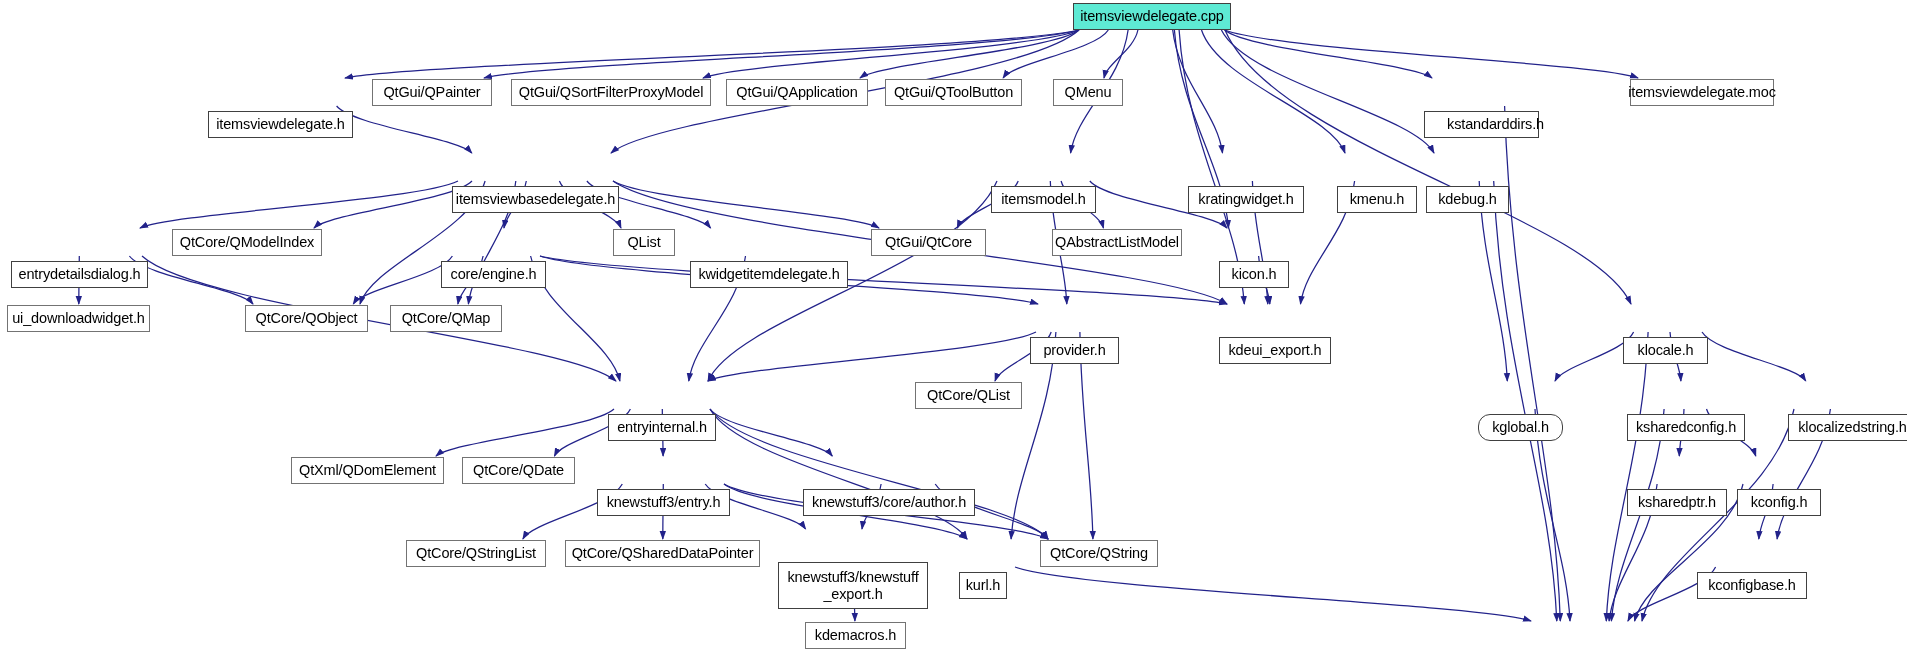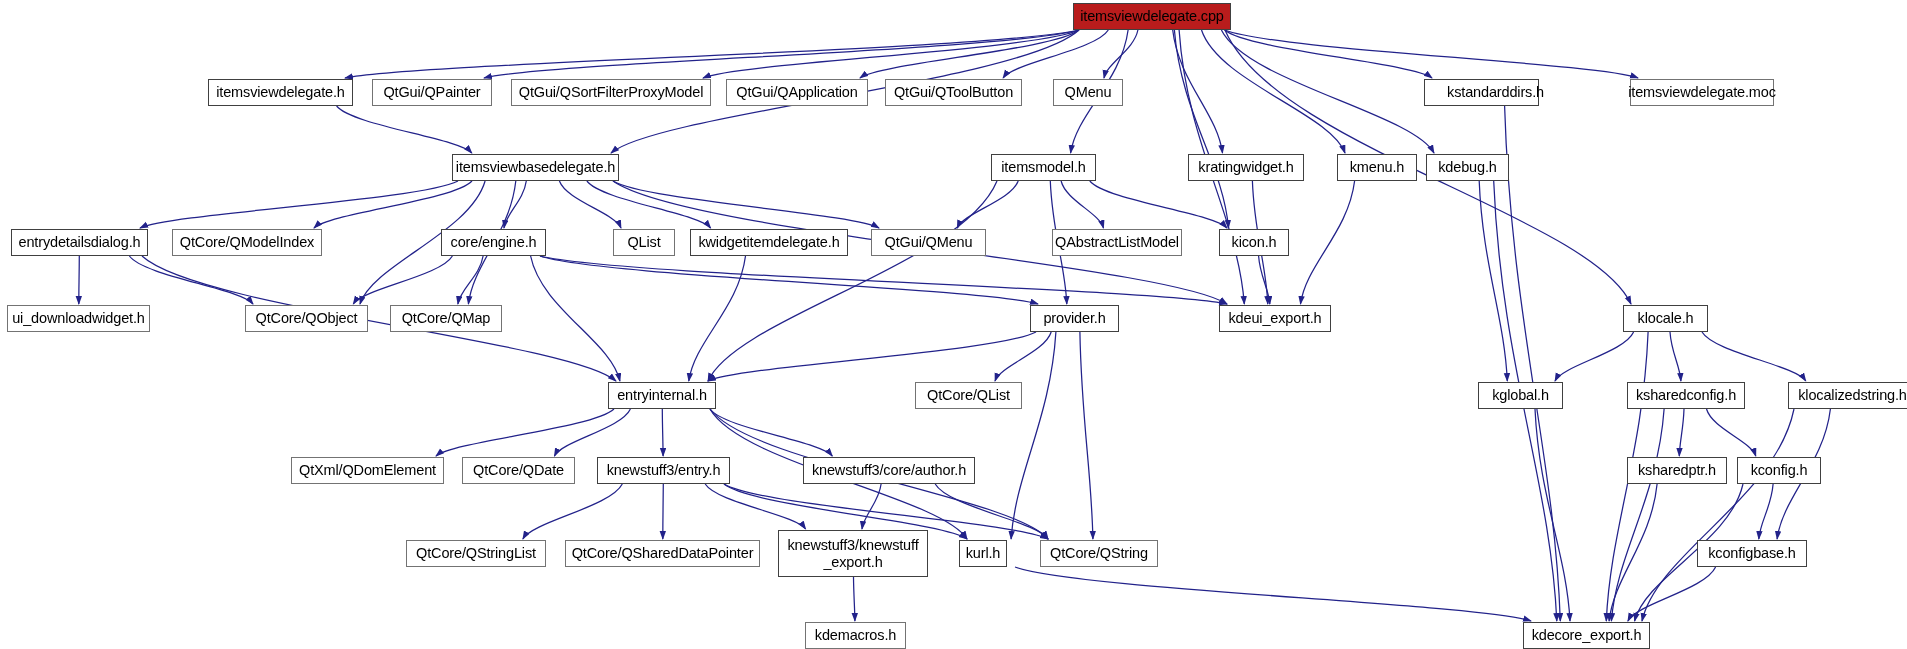--- a/index.html
+++ b/index.html
@@ -33,23 +33,24 @@
     background: #ffffff;
     border: 1px solid #737373;
     color: #000000;
     font-size: 14.5px;
     line-height: 1.12;
     letter-spacing: -0.15px;
     white-space: pre;
   }
   .node.strong {
     border: 1.6px solid #404040;
+    margin-top: 32px;
   }
   .node.root {
-    background: #b91c1c;
+    background: #5eead4;
     border: 1.6px solid #404040;
   }
 </style>
 </head>
 <body>
 
 <div id="graph-root">
   <svg class="edges" viewBox="0 0 1907 649">
     <defs>
       <marker id="arrow" markerWidth="9" markerHeight="9" refX="8" refY="3.2" orient="auto" markerUnits="userSpaceOnUse">
@@ -151,32 +152,32 @@
       <div class="node strong" style="left: 452px; top: 154px; width: 167px; height: 27px;">itemsviewbasedelegate.h</div>
       <div class="node strong" style="left: 991px; top: 154px; width: 105px; height: 27px;">itemsmodel.h</div>
       <div class="node strong" style="left: 1188px; top: 154px; width: 116px; height: 27px;">kratingwidget.h</div>
       <div class="node strong" style="left: 1337px; top: 154px; width: 80px; height: 27px;">kmenu.h</div>
       <div class="node strong" style="left: 1426px; top: 154px; width: 83px; height: 27px;">kdebug.h</div>
       <div class="node strong" style="left: 11px; top: 229px; width: 137px; height: 27px;">entrydetailsdialog.h</div>
       <div class="node" style="left: 172px; top: 229px; width: 150px; height: 27px; text-align: right;">QtCore/QModelIndex</div>
       <div class="node strong" style="left: 441px; top: 229px; width: 105px; height: 27px;">core/engine.h</div>
       <div class="node" style="left: 613px; top: 229px; width: 62px; height: 27px;">QList</div>
       <div class="node strong" style="left: 690px; top: 229px; width: 158px; height: 27px;">kwidgetitemdelegate.h</div>
-      <div class="node" style="left: 871px; top: 229px; width: 115px; height: 27px;">QtGui/QMenu</div>
+      <div class="node" style="left: 871px; top: 229px; width: 115px; height: 27px;">QtGui/QtCore</div>
       <div class="node" style="left: 1052px; top: 229px; width: 130px; height: 27px;">QAbstractListModel</div>
       <div class="node strong" style="left: 1219px; top: 229px; width: 70px; height: 27px;">kicon.h</div>
       <div class="node" style="left: 7px; top: 305px; width: 143px; height: 27px;">ui_downloadwidget.h</div>
       <div class="node" style="left: 245px; top: 305px; width: 123px; height: 27px;">QtCore/QObject</div>
       <div class="node" style="left: 390px; top: 305px; width: 112px; height: 27px;">QtCore/QMap</div>
       <div class="node strong" style="left: 1030px; top: 305px; width: 89px; height: 27px;">provider.h</div>
       <div class="node strong" style="left: 1219px; top: 305px; width: 112px; height: 27px;">kdeui_export.h</div>
       <div class="node strong" style="left: 1623px; top: 305px; width: 85px; height: 27px;">klocale.h</div>
       <div class="node strong" style="left: 608px; top: 382px; width: 108px; height: 27px;">entryinternal.h</div>
       <div class="node" style="left: 915px; top: 382px; width: 107px; height: 27px;">QtCore/QList</div>
-      <div class="node strong" style="left: 1478px; top: 382px; width: 85px; height: 27px;">kglobal.h</div>
+      <div class="node strong" style="left: 1478px; top: 382px; width: 85px; height: 27px; border-radius: 12px;">kglobal.h</div>
       <div class="node strong" style="left: 1627px; top: 382px; width: 118px; height: 27px;">ksharedconfig.h</div>
       <div class="node strong" style="left: 1788px; top: 382px; width: 129px; height: 27px;">klocalizedstring.h</div>
       <div class="node" style="left: 291px; top: 457px; width: 153px; height: 27px;">QtXml/QDomElement</div>
       <div class="node" style="left: 462px; top: 457px; width: 113px; height: 27px;">QtCore/QDate</div>
       <div class="node strong" style="left: 597px; top: 457px; width: 133px; height: 27px;">knewstuff3/entry.h</div>
       <div class="node strong" style="left: 803px; top: 457px; width: 172px; height: 27px;">knewstuff3/core/author.h</div>
       <div class="node strong" style="left: 1627px; top: 457px; width: 100px; height: 27px;">ksharedptr.h</div>
       <div class="node strong" style="left: 1737px; top: 457px; width: 84px; height: 27px;">kconfig.h</div>
       <div class="node" style="left: 406px; top: 540px; width: 140px; height: 27px;">QtCore/QStringList</div>
       <div class="node" style="left: 565px; top: 540px; width: 195px; height: 27px;">QtCore/QSharedDataPointer</div>

